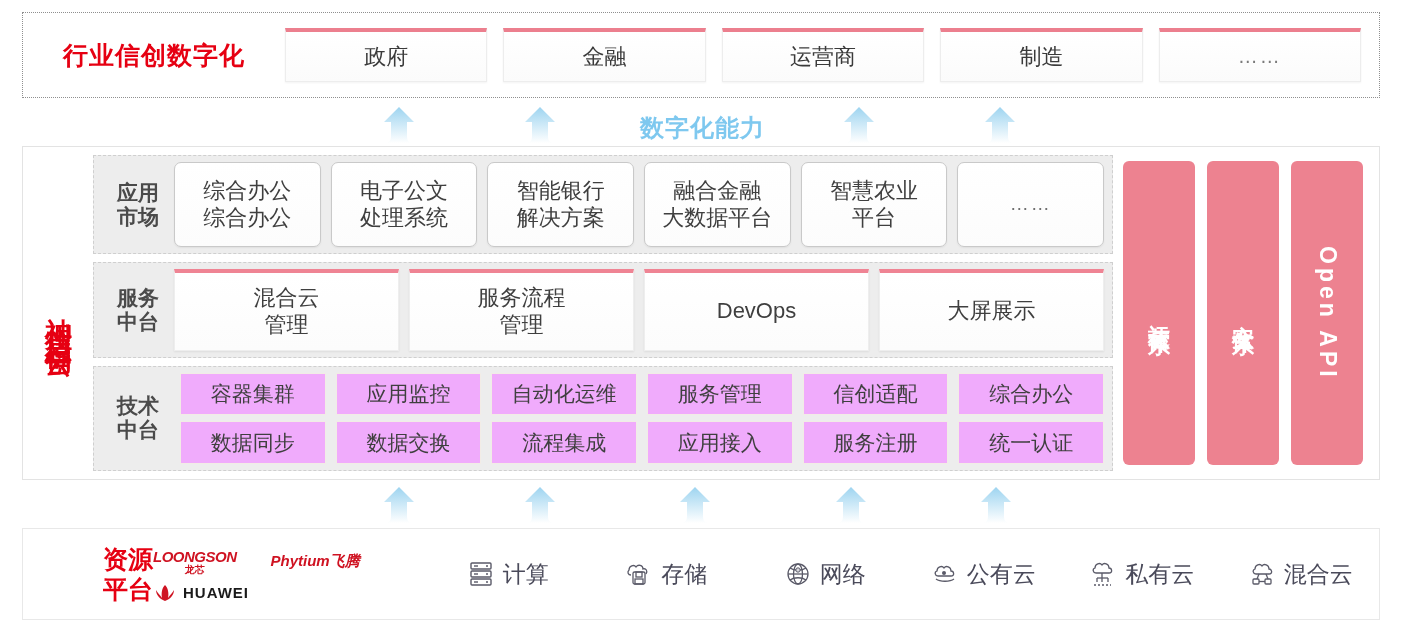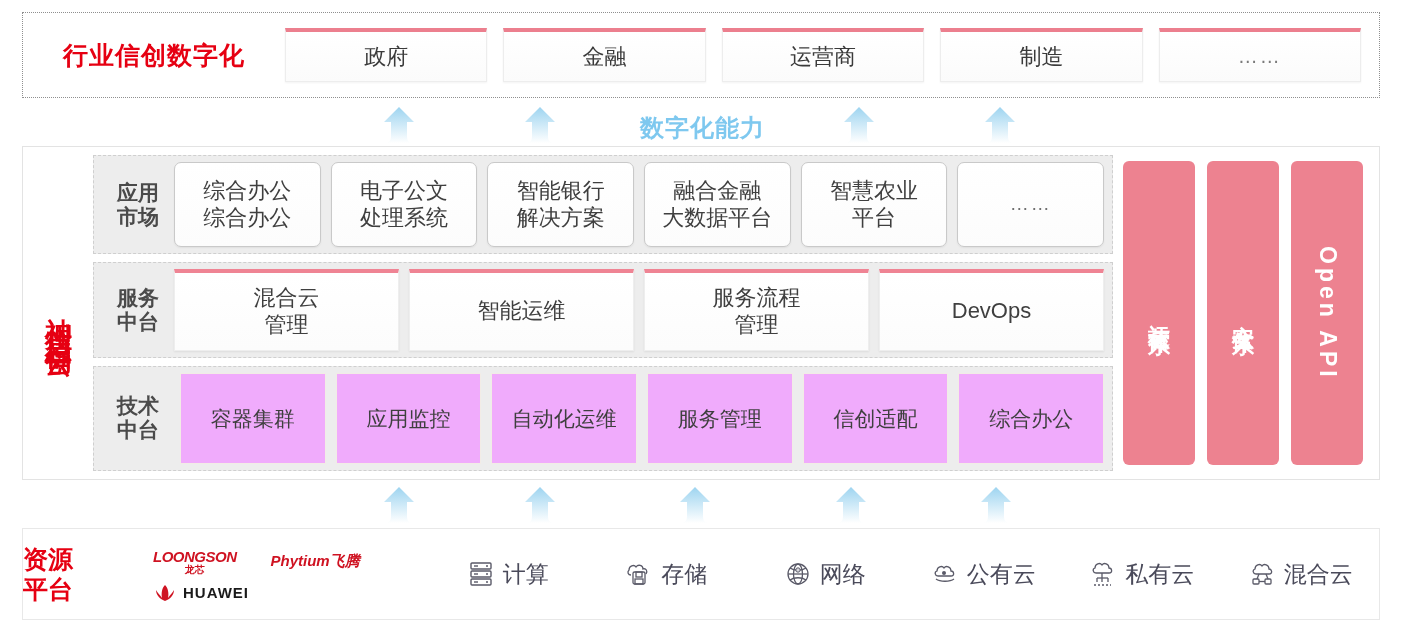--- a/index.html
+++ b/index.html
@@ -133,21 +133,21 @@
 
   
   .resource-band {
     position: absolute;
     left: 22px; top: 528px; width: 1358px; height: 92px;
     border: 1px solid #e8e8e8;
     background: #ffffff;
     display: flex; align-items: center;
   }
   .res-title {
-    width: 130px; text-align: left;
+    width: 130px; text-align: right;
     color: #e60012; font-size: 25px; font-weight: bold; line-height: 1.2;
   }
   .vendor-logos {
     width: 275px; display: flex; flex-direction: column;
     align-items: flex-start; gap: 9px; padding-top: 2px;
   }
   .vendor-row { display: flex; align-items: center; gap: 22px; }
   .logo-loongson { display: flex; flex-direction: column; align-items: center; line-height: 1; }
   .logo-loongson .en {
     color: #cf1322; font-size: 15px; font-weight: bold; font-style: italic;
@@ -265,50 +265,58 @@
         </div>
         <div class="layer-cells">
           <div class="cell svc">
             <div>
                 <div>混合云</div>
                 <div>管理</div>
               </div>
           </div>
           <div class="cell svc">
             <div>
-                <div>智能运维</div>
-              </div>
-          </div>
-          <div class="cell svc">
-            <div>
                 <div>服务流程</div>
                 <div>管理</div>
               </div>
           </div>
           <div class="cell svc">
             <div>
                 <div>DevOps</div>
+              </div>
+          </div>
+          <div class="cell svc">
+            <div>
+                <div>大屏展示</div>
               </div>
           </div>
         </div>
       </div>
 
       <div class="layer layer-tech">
         <div class="layer-label">
           <div>技术</div>
           <div>中台</div>
         </div>
         <div class="layer-cells stacked">
           <div class="cell-row">
             <div class="cell tech">容器集群</div>
             <div class="cell tech">应用监控</div>
             <div class="cell tech">自动化运维</div>
             <div class="cell tech">服务管理</div>
             <div class="cell tech">信创适配</div>
             <div class="cell tech">综合办公</div>
+          </div>
+          <div class="cell-row">
+            <div class="cell tech">数据同步</div>
+            <div class="cell tech">数据交换</div>
+            <div class="cell tech">流程集成</div>
+            <div class="cell tech">应用接入</div>
+            <div class="cell tech">服务注册</div>
+            <div class="cell tech">统一认证</div>
           </div>
         </div>
       </div>
 
     </div>
 
     <div class="pillars">
       <div class="pillar">
         <span>运营体系</span>
       </div>

